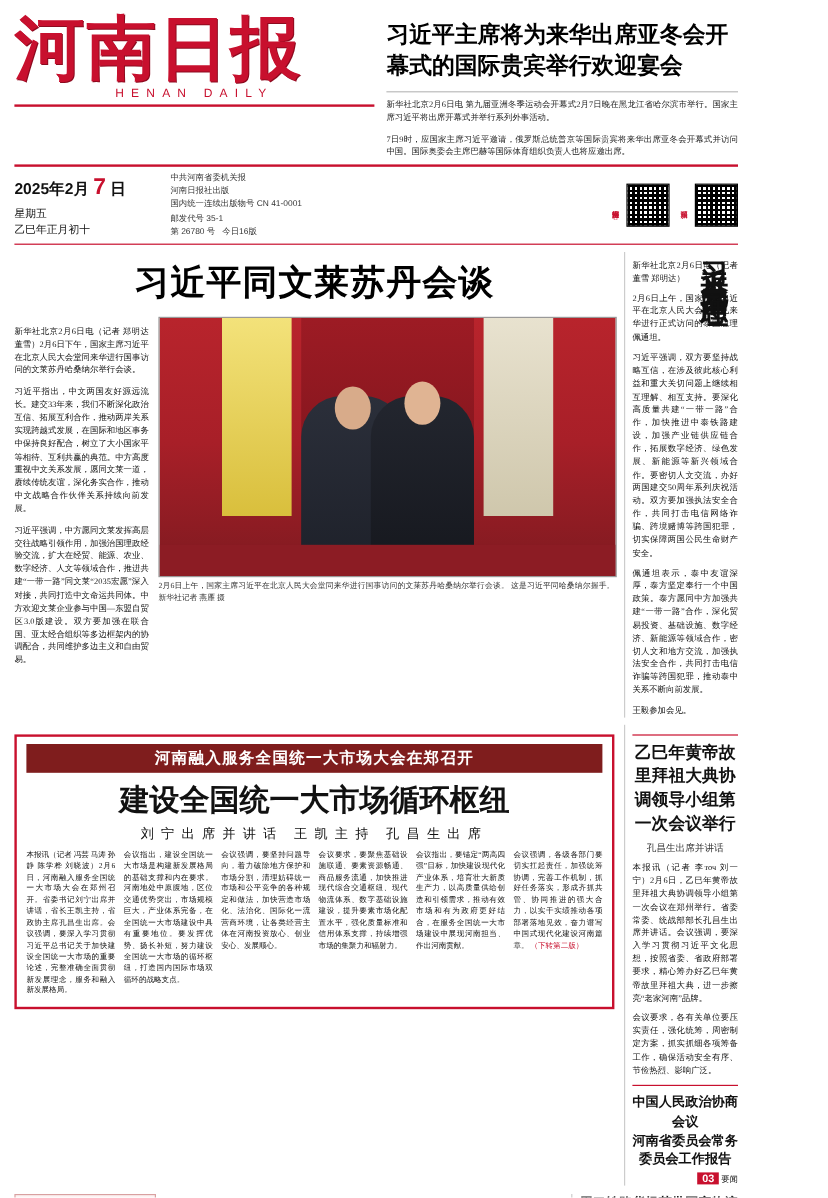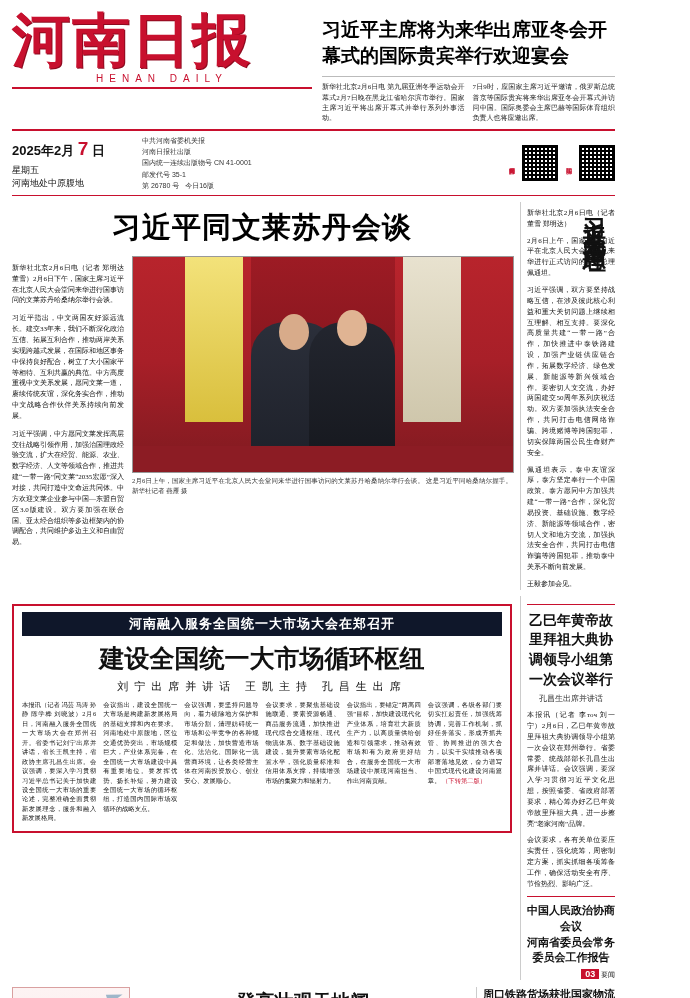--- a/index.html
+++ b/index.html
@@ -28,21 +28,21 @@
     font-family:"Liberation Sans", sans-serif;
     font-size:10px;letter-spacing:6px;color:#c8102e;
     text-align:center;margin-top:2px;
   }
   .logo-rule{height:2px;background:#c8102e;margin-top:3px;}
   .head-right{flex:1;padding-top:6px;}
   .head-lead{
     font-family:"DejaVu Serif", serif;
     font-weight:bold;font-size:19px;line-height:1.38;color:#000;
   }
-  .head-sub-cols{display:flex;gap:8px;margin-top:8px;border-top:1px solid #bbb;padding-top:5px;}
+  .head-sub-cols{display:flex;gap:8px;margin-top:8px;border-top:1px solid #bbb;padding-top:5px;flex-direction:column;}
   .head-sub-cols .col{flex:1;font-size:7px;line-height:1.45;text-align:justify;color:#222;}
 
   
   .datebar{display:flex;align-items:center;gap:10px;margin-top:6px;border-top:2px solid #c8102e;border-bottom:1px solid #c8102e;padding:4px 0;}
   .date-left{width:120px;font-family:"Liberation Sans", sans-serif;font-size:9px;line-height:1.5;}
   .date-big{font-size:13px;font-weight:bold;}
   .date-big .day{color:#c8102e;font-size:19px;}
   .date-mid{flex:1;font-family:"Liberation Sans", sans-serif;font-size:7px;line-height:1.6;color:#333;}
   .date-qr{display:flex;gap:6px;align-items:center;}
   .qr{width:34px;height:34px;background:
@@ -89,21 +89,21 @@
   .rcol-text{font-size:7px;line-height:1.55;text-align:justify;margin-top:6px;}
   .rtitle{
     font-family:"DejaVu Serif", serif;font-weight:bold;font-size:14px;
     text-align:center;line-height:1.4;margin:8px 0 4px;border-top:1px solid #c8102e;padding-top:6px;
   }
   .rsubtitle{font-size:8px;text-align:center;margin-bottom:4px;color:#333;}
 
   
   .feature{border:2px solid #c8102e;margin-top:8px;padding:6px 8px 8px;}
   .feature-kicker{
-    background:#0f172a;color:#fff;font-family:"DejaVu Serif", serif;font-weight:bold;
+    background:#7f1d1d;color:#fff;font-family:"DejaVu Serif", serif;font-weight:bold;
     font-size:13px;text-align:center;padding:3px 0;letter-spacing:1px;
   }
   .feature-title{
     font-family:"DejaVu Serif", serif;font-weight:bold;font-size:25px;
     text-align:center;line-height:1.25;margin:7px 0 5px;
   }
   .feature-sub{font-size:11px;text-align:center;letter-spacing:6px;margin-bottom:6px;}
   .feature-cols{display:flex;gap:7px;}
   .feature-cols .fc{flex:1;font-size:6.3px;line-height:1.5;text-align:justify;}
 
@@ -150,21 +150,21 @@
   </div>
 
   <div class="datebar">
     <div class="date-left">
       <div class="date-big">
         <span>2025年2月</span>
         <span class="day">7</span>
         日
       </div>
       <div>星期五</div>
-      <div>河南地处中原腹地</div>
+      <div>乙巳年正月初十</div>
     </div>
     <div class="date-mid">
       <div>中共河南省委机关报</div>
       <div>河南日报社出版</div>
       <div>国内统一连续出版物号 CN 41-0001</div>
       <div>邮发代号 35-1</div>
       <div>
         <span>第 26780 号</span>
         &nbsp;
         <span>今日16版</span>

